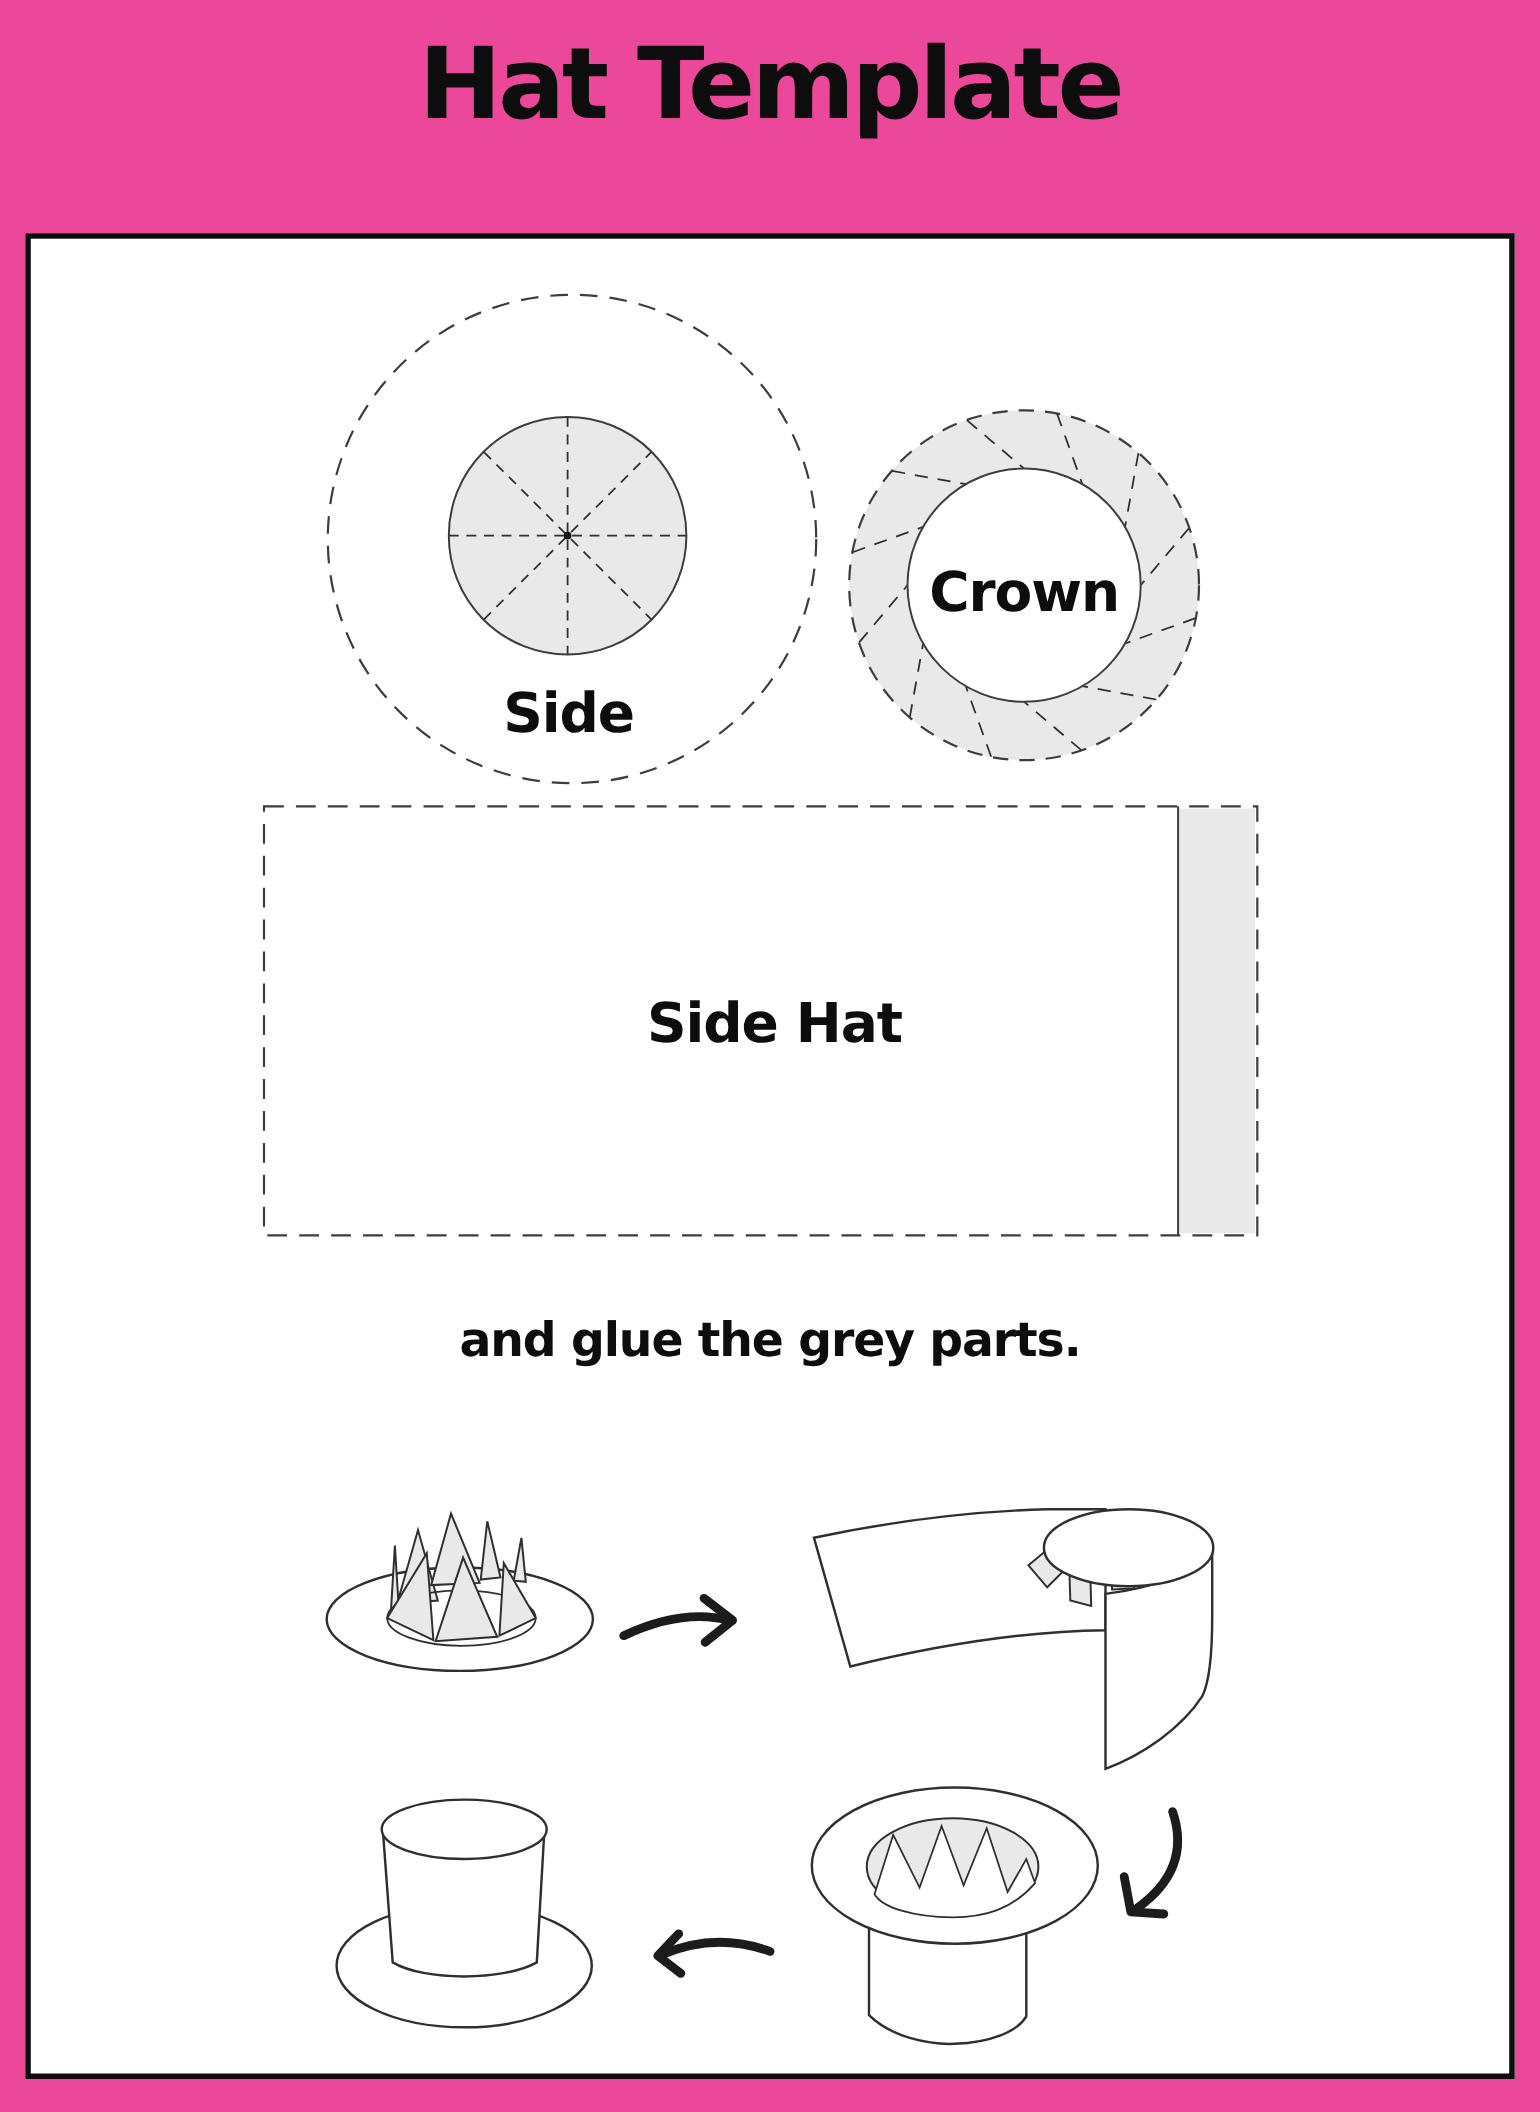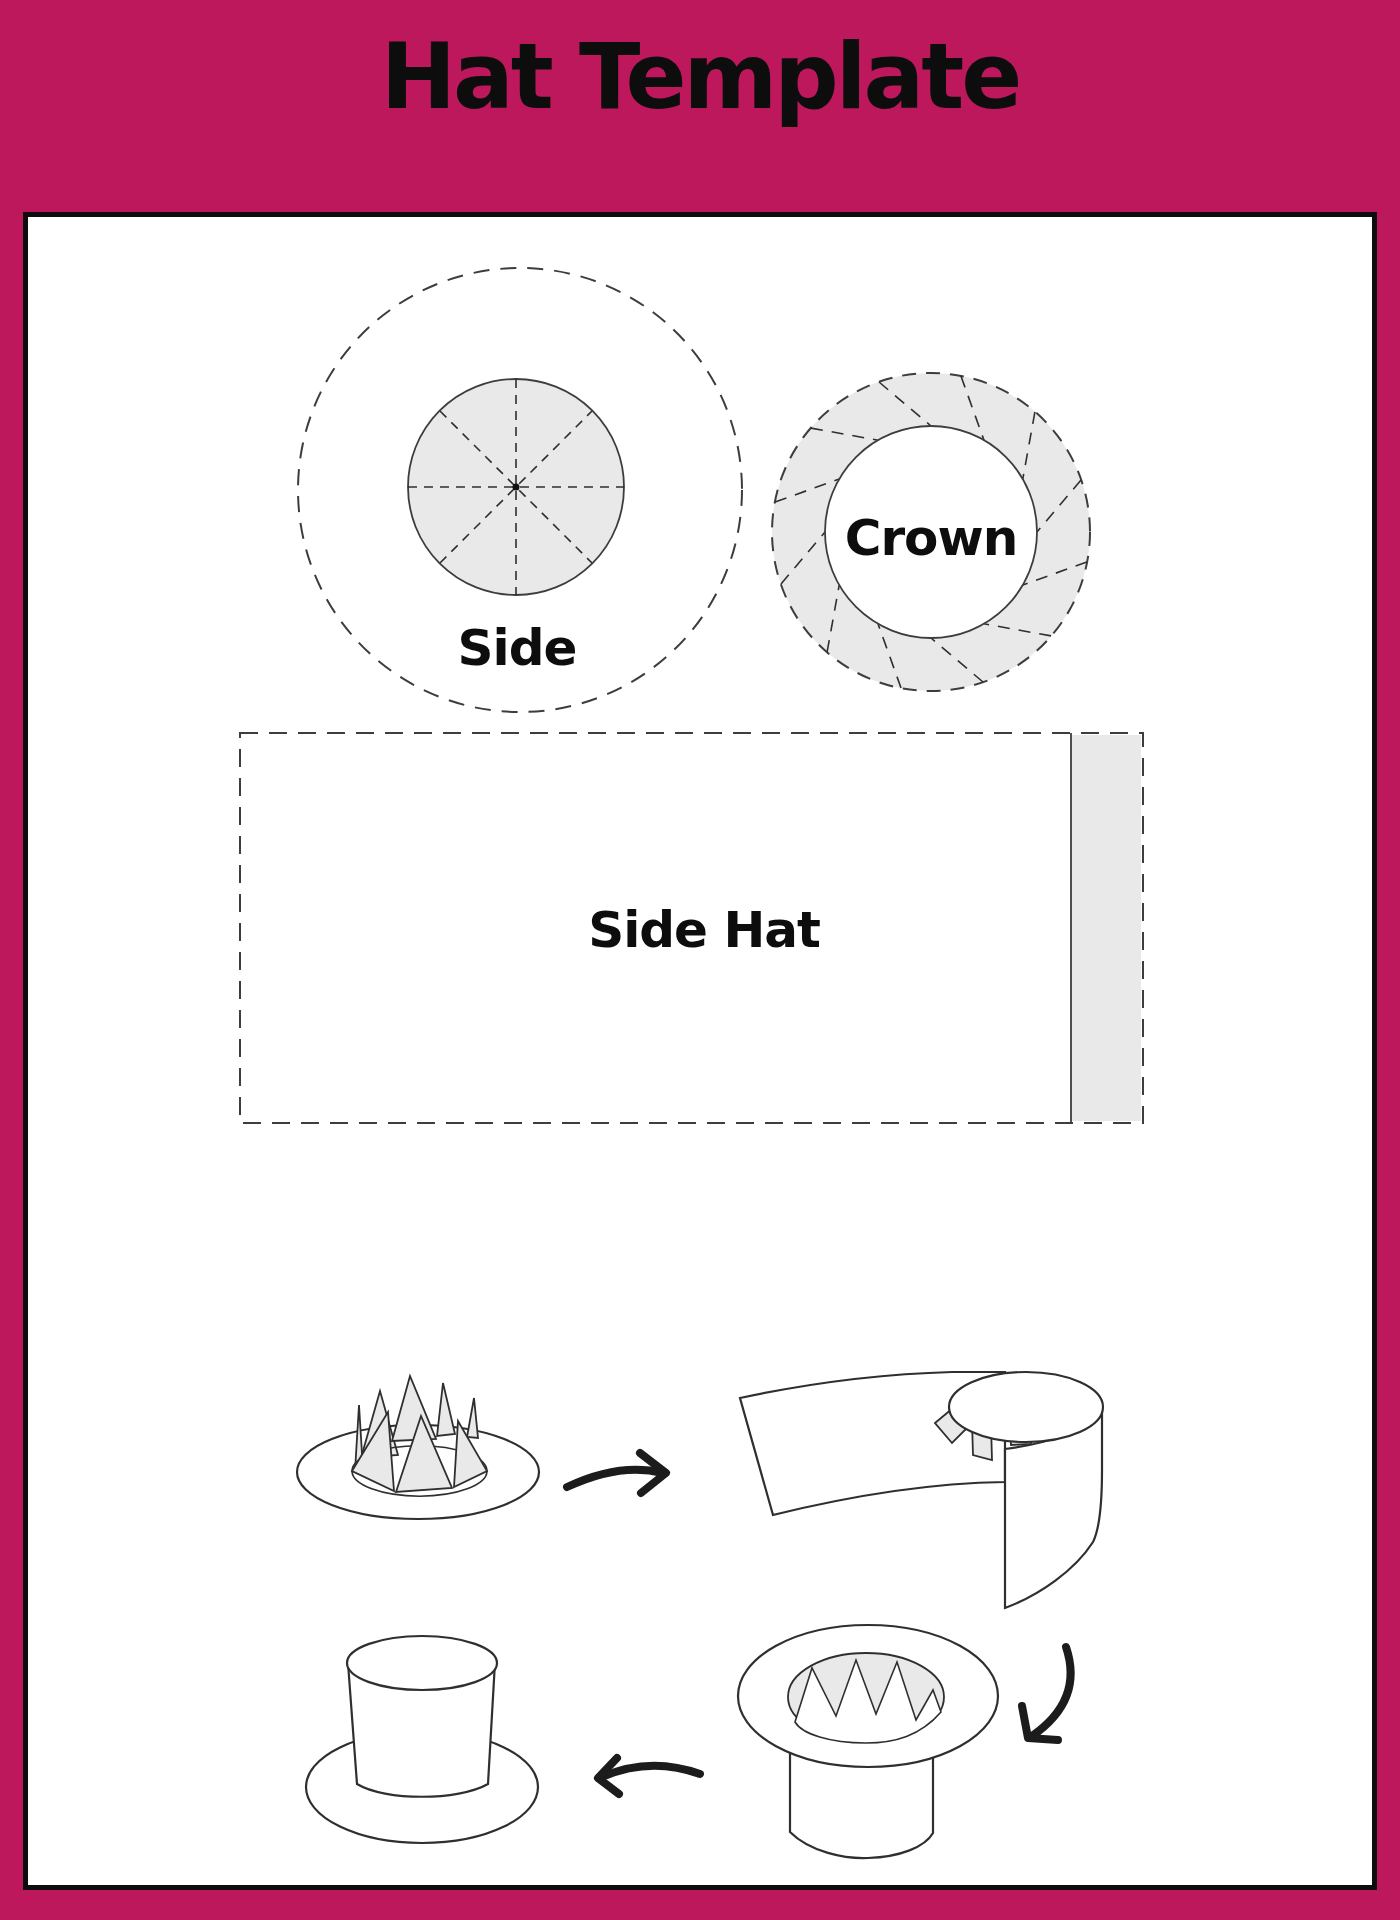--- a/index.html
+++ b/index.html
@@ -1,21 +1,21 @@
 <!DOCTYPE html>
 <html><head>
 <meta charset="utf-8">
 <style>
   html,body { margin:0; padding:0; background:#ffffff; }
   body {
     width:1400px; height:1920px;
     font-family:"DejaVu Sans","Liberation Sans",sans-serif;
     color:#111111;
   }
-  .page { position:relative; width:1400px; height:1920px; overflow:hidden; background:#be185d; }
+  .page { position:relative; width:1400px; height:1920px; overflow:hidden; background:#ec4899; }
   .title {
     position:absolute; top:24px; left:0; right:0;
     text-align:center; font-weight:bold; font-size:90px; letter-spacing:-3px;
     color:#0d0d0d; margin:0;
   }
   .sheet {
     position:absolute; left:23px; top:212px; width:1354px; height:1678px;
     border:5px solid #0d0d0d; box-sizing:border-box; background:#ffffff;
   }
   svg.art { position:absolute; left:0; top:0; width:1400px; height:1920px; }
@@ -160,15 +160,16 @@
                            C 470 1678 375 1678 348 1663 Z"></path>
       <ellipse class="ill" cx="422" cy="1663" rx="75" ry="27"></ellipse>
     </g>
   </svg>
 
   <div class="lbl" style="left:517px; top:648px;">Side</div>
   <div class="lbl" style="left:931px; top:538px;">Crown</div>
   <div class="lbl" style="left:704px; top:930px;">Side Hat</div>
 
   <div class="instruction">
+    <div>and glue the grey parts.</div>
   </div>
 
 </div>
 
 </body></html>

